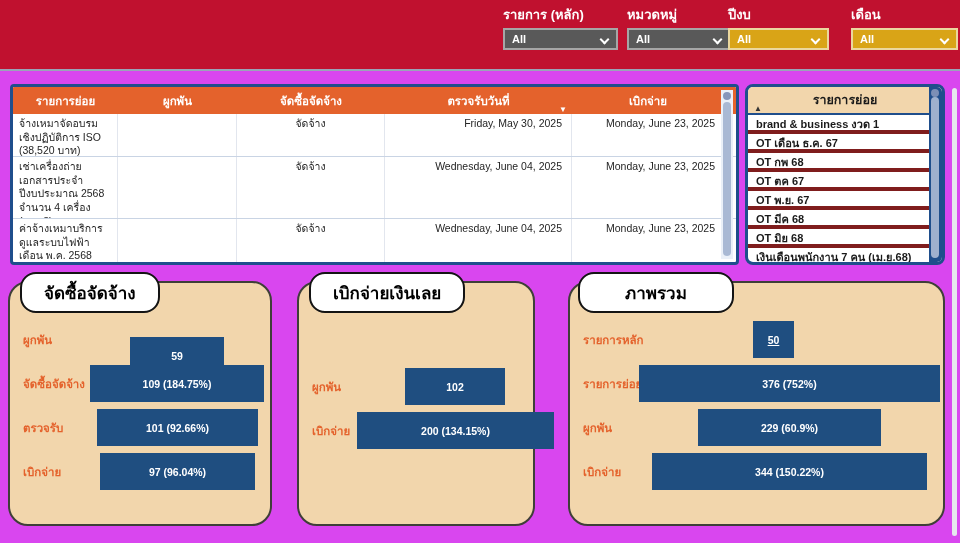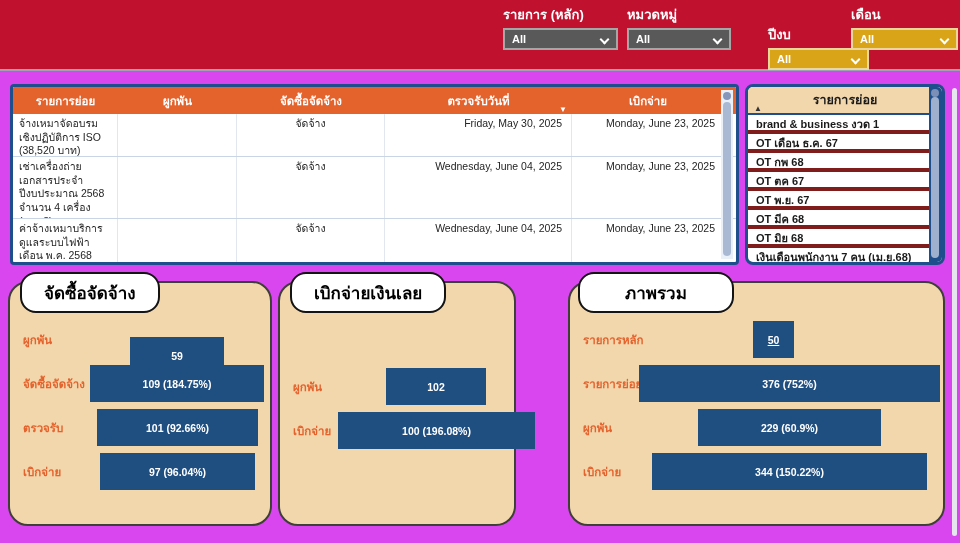--- a/index.html
+++ b/index.html
@@ -68,21 +68,21 @@
         <span class="chev"></span>
       </div>
     </div>
     <div class="filter" style="left:627px;width:104px;">
       <span class="filter-label">หมวดหมู่</span>
       <div class="dd dark">
         <span class="dd-value">All</span>
         <span class="chev"></span>
       </div>
     </div>
-    <div class="filter" style="left:768px;width:101px;margin-top:20px;">
+    <div class="filter" style="left:728px;width:101px;">
       <span class="filter-label">ปีงบ</span>
       <div class="dd gold">
         <span class="dd-value">All</span>
         <span class="chev"></span>
       </div>
     </div>
     <div class="filter" style="left:851px;width:107px;">
       <span class="filter-label">เดือน</span>
       <div class="dd gold">
         <span class="dd-value">All</span>
@@ -169,30 +169,30 @@
           <span class="funnel-label">ตรวจรับ</span>
           <div class="funnel-bar" style="width: 161px; left: 87px;">101 (92.66%)</div>
         </div>
         <div class="funnel-row">
           <span class="funnel-label">เบิกจ่าย</span>
           <div class="funnel-bar" style="width: 155px; left: 90px;">97 (96.04%)</div>
         </div>
       </div>
   </div>
 
-  <div class="card" style="left:278px;top:281px;width:238px;height:245px;">
+  <div class="card" style="left:297px;top:281px;width:238px;height:245px;">
     <div class="card-bubble" style="left:10px;">เบิกจ่ายเงินเลย</div>
     <div class="funnel-rows" style="top:85px;">
         <div class="funnel-row">
           <span class="funnel-label">ผูกพัน</span>
           <div class="funnel-bar" style="width: 100px; left: 106px;">102</div>
         </div>
         <div class="funnel-row">
           <span class="funnel-label">เบิกจ่าย</span>
-          <div class="funnel-bar" style="width: 197px; left: 58px;">100 (196.08%)</div>
+          <div class="funnel-bar" style="width: 197px; left: 58px;">200 (134.15%)</div>
         </div>
       </div>
   </div>
 
   <div class="card" style="left:568px;top:281px;width:377px;height:245px;">
     <div class="card-bubble" style="left:8px;padding:5px 45px;">ภาพรวม</div>
     <div class="funnel-rows" style="top:38px;">
         <div class="funnel-row">
           <span class="funnel-label">รายการหลัก</span>
           <div class="funnel-bar" style="width: 41px; left: 183px; text-decoration: underline;">50</div>

